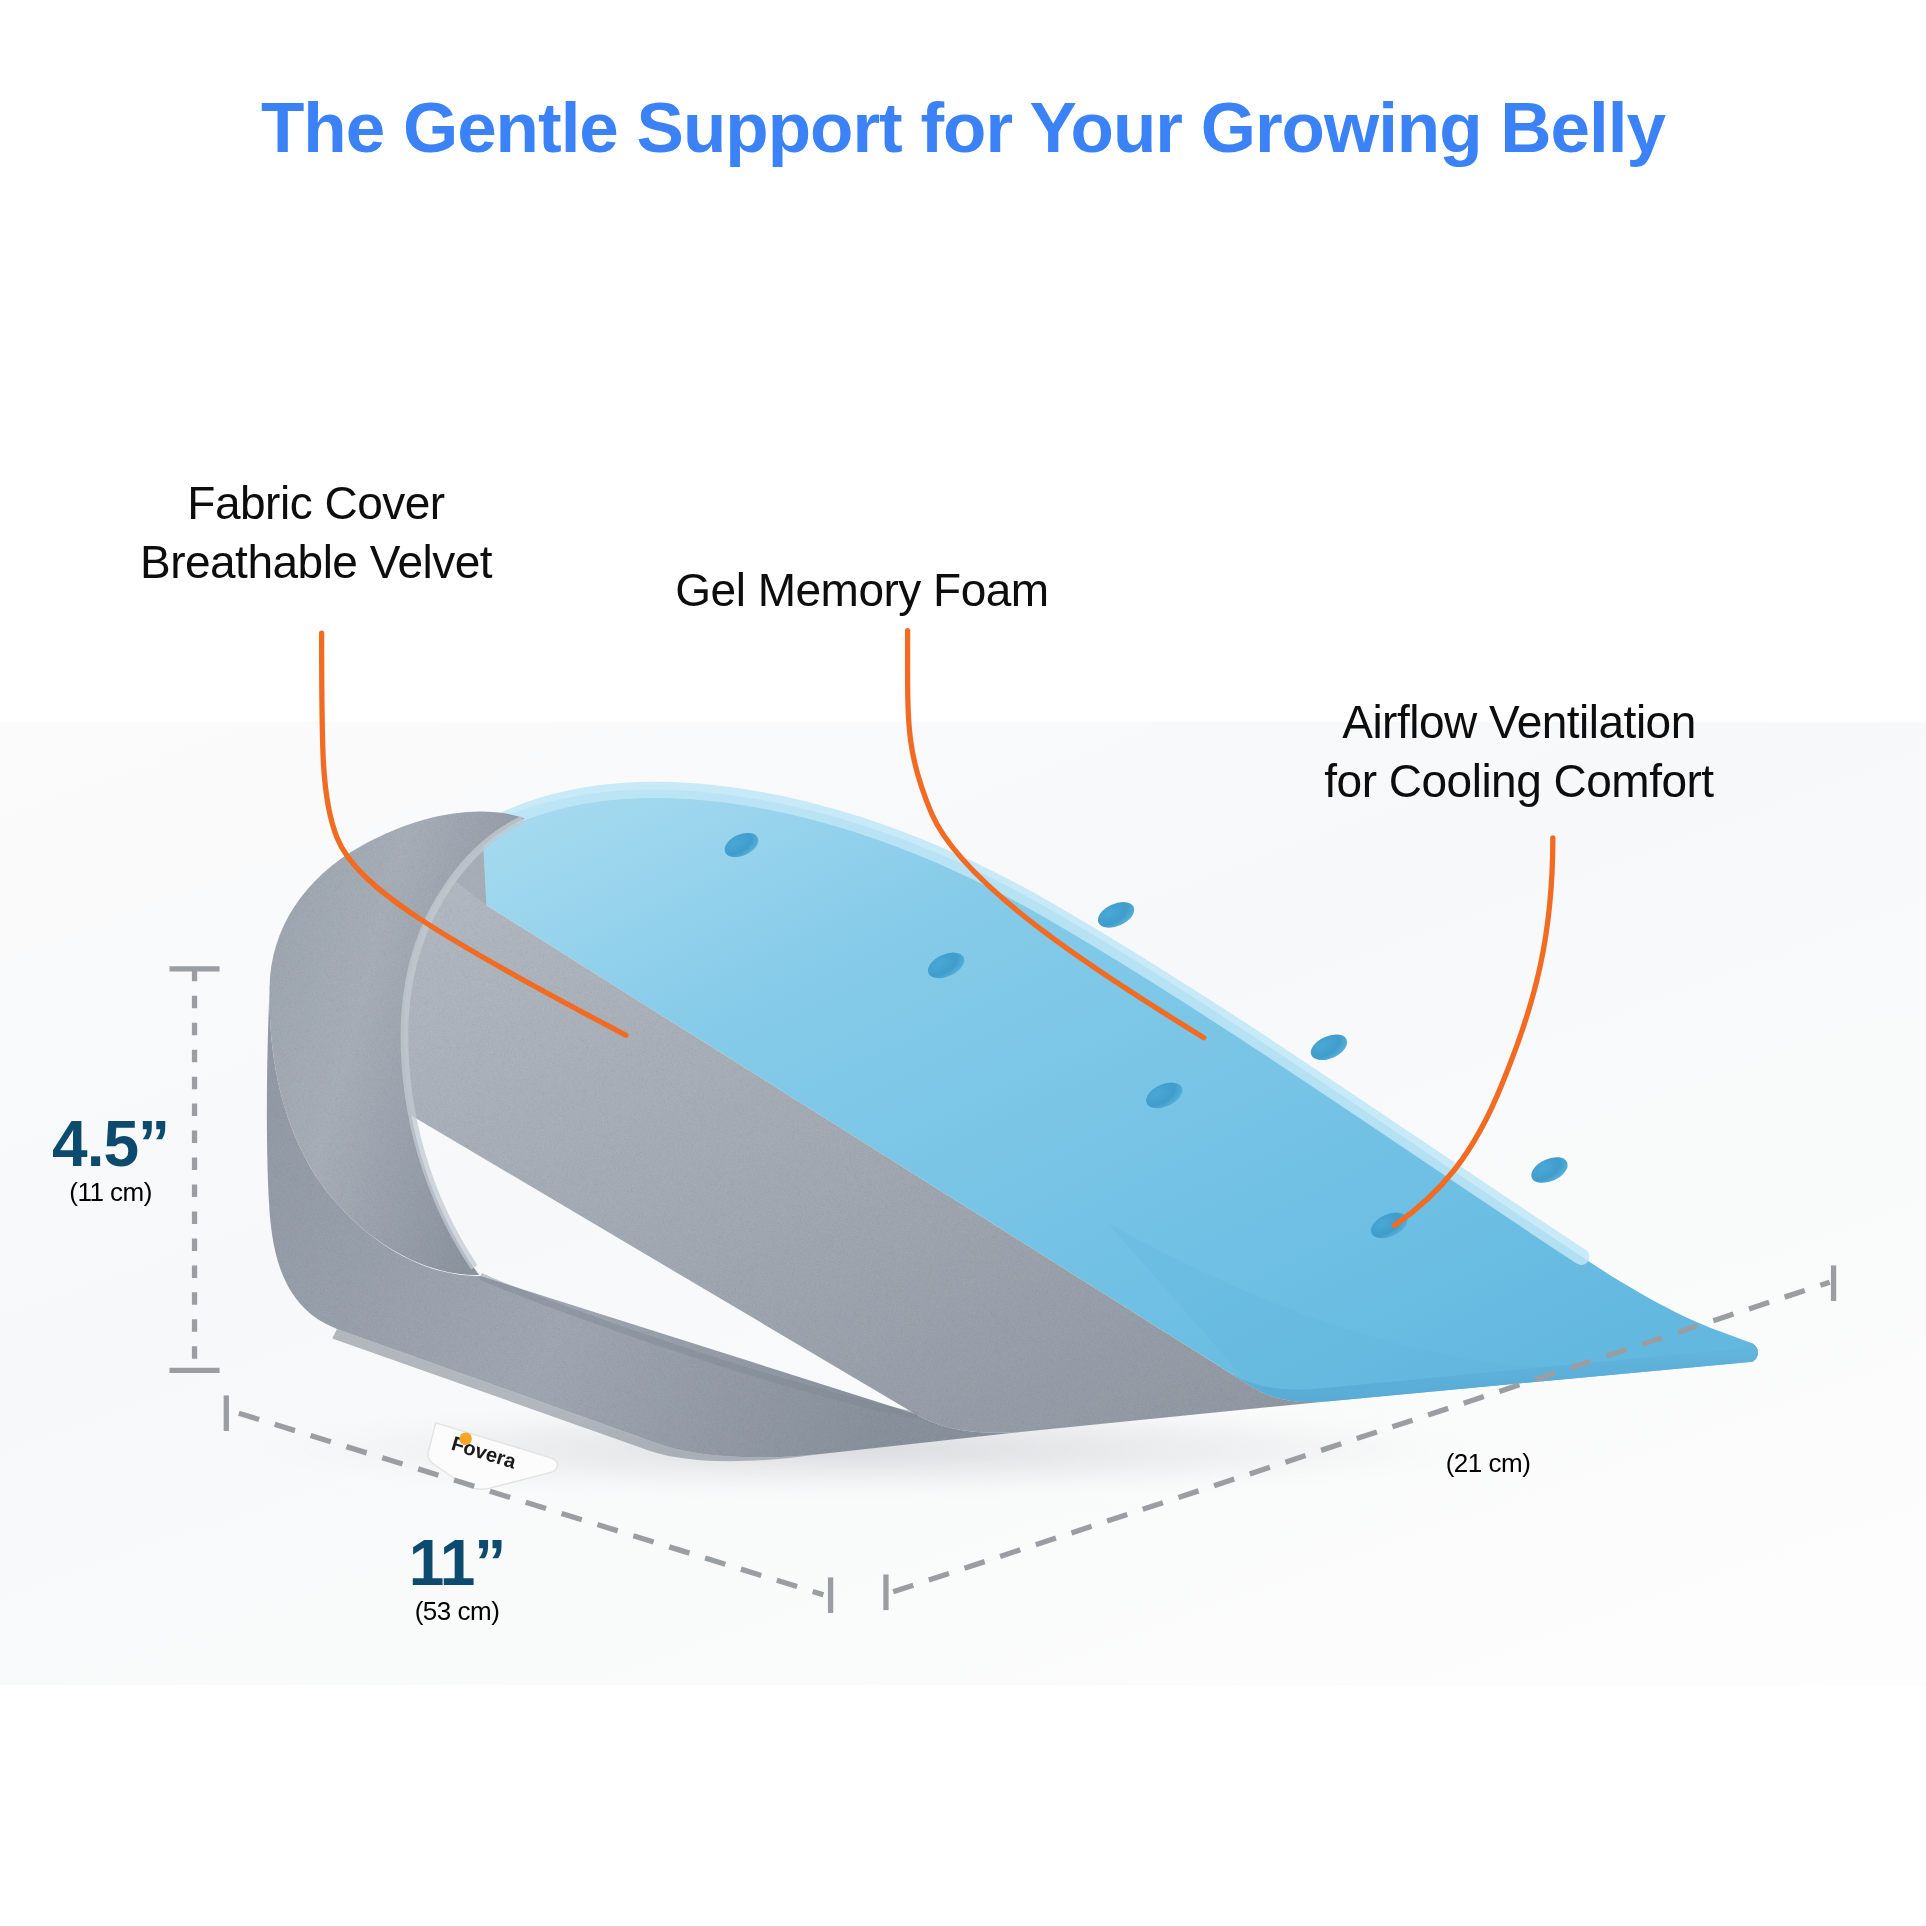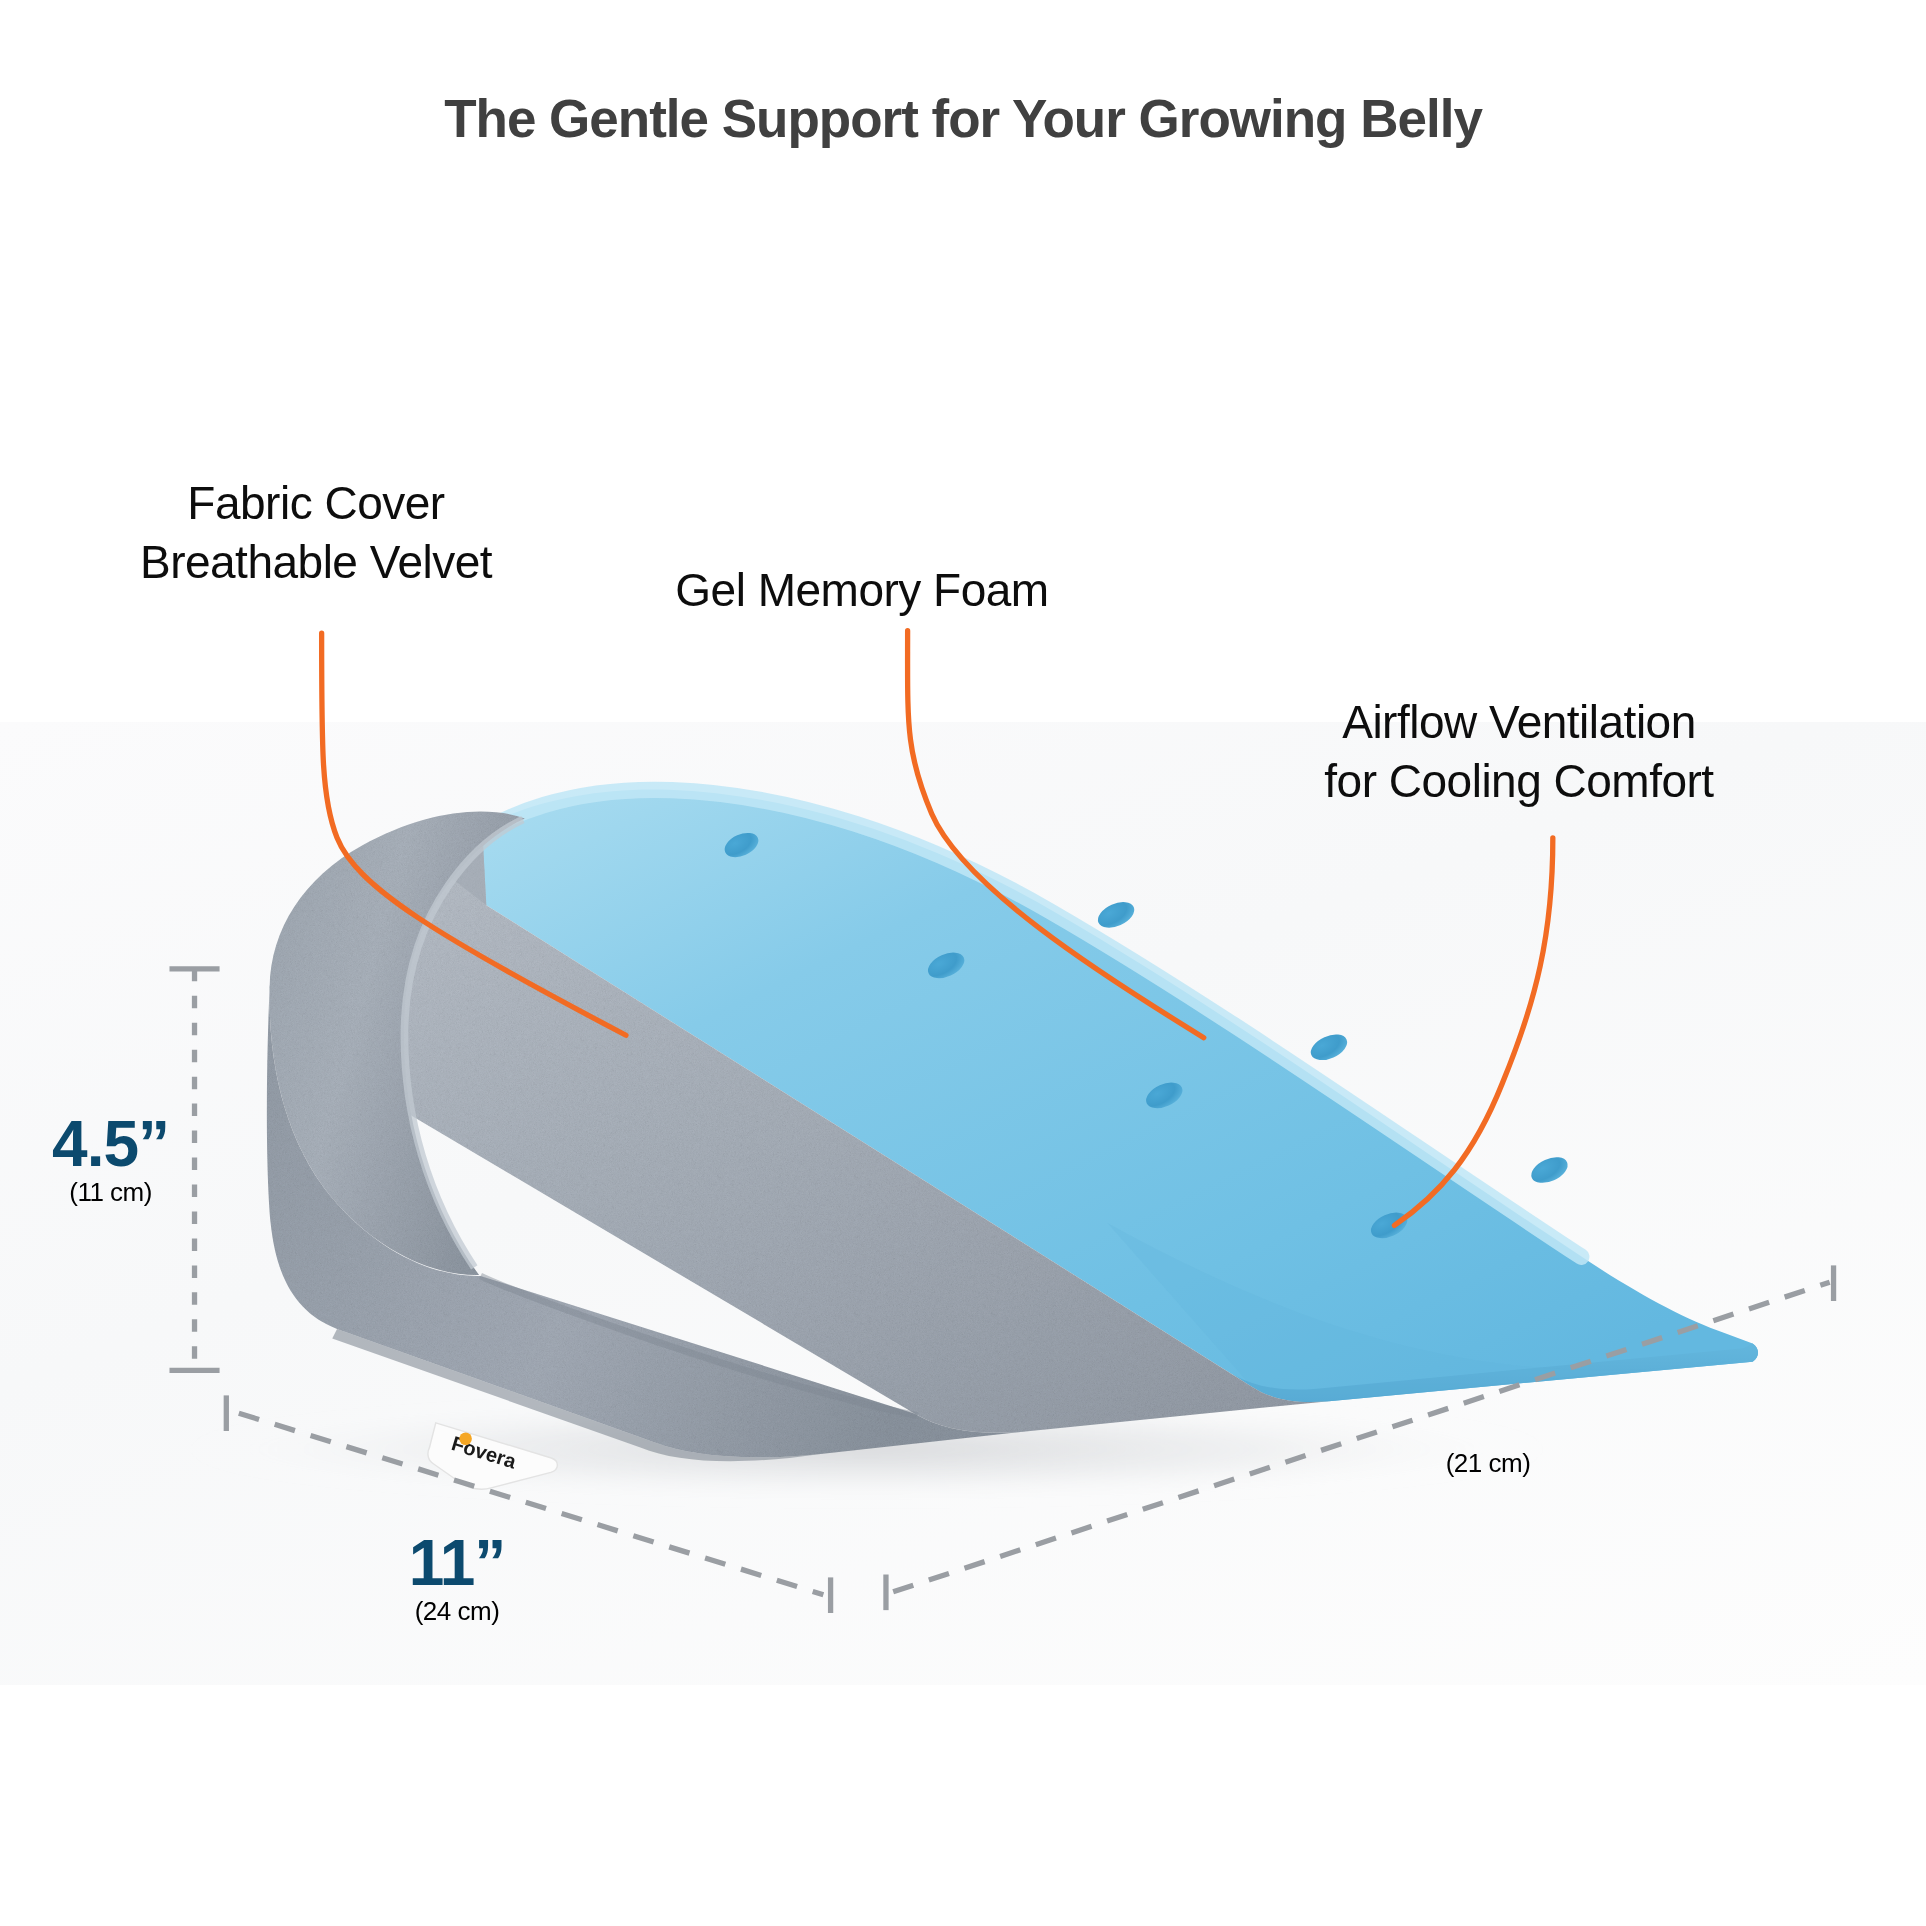--- a/index.html
+++ b/index.html
@@ -13,24 +13,24 @@
   #stage{position:absolute;inset:0;width:1926px;height:1926px;}
   .bgwash{
     position:absolute;left:0;top:722px;width:1926px;height:963px;
     background:linear-gradient(160deg,#fbfbfc 0%, #f7f8f9 40%, #fdfdfd 100%);
     pointer-events:none;
   }
   
   .title{
     position:absolute;left:0;top:91px;width:1926px;
     text-align:center;
-    font-size:53px;
+    font-size:71px;
     font-weight:bold;
     letter-spacing:-1px;
-    color:#404040;
+    color:#3b82f6;
     line-height:1.05;
     white-space:nowrap;
   }
   
   .callout{
     position:absolute;
     color:#0d0d0d;
     font-size:46px;
     font-weight:500;
     line-height:1.28;
@@ -263,21 +263,21 @@
     <div>Gel Memory Foam</div>
   </div>
 
   <div class="dimblock" id="dim-height">
     <div class="dim-in">4.5”</div>
     <div class="dim-cm">(11 cm)</div>
   </div>
 
   <div class="dimblock" id="dim-depth">
     <div class="dim-in">11”</div>
-    <div class="dim-cm">(24 cm)</div>
+    <div class="dim-cm">(53 cm)</div>
   </div>
 
   <div class="dimblock" id="dim-width">
     <div class="dim-cm">(21 cm)</div>
   </div>
 
 </div>
 
 
 </body></html>

